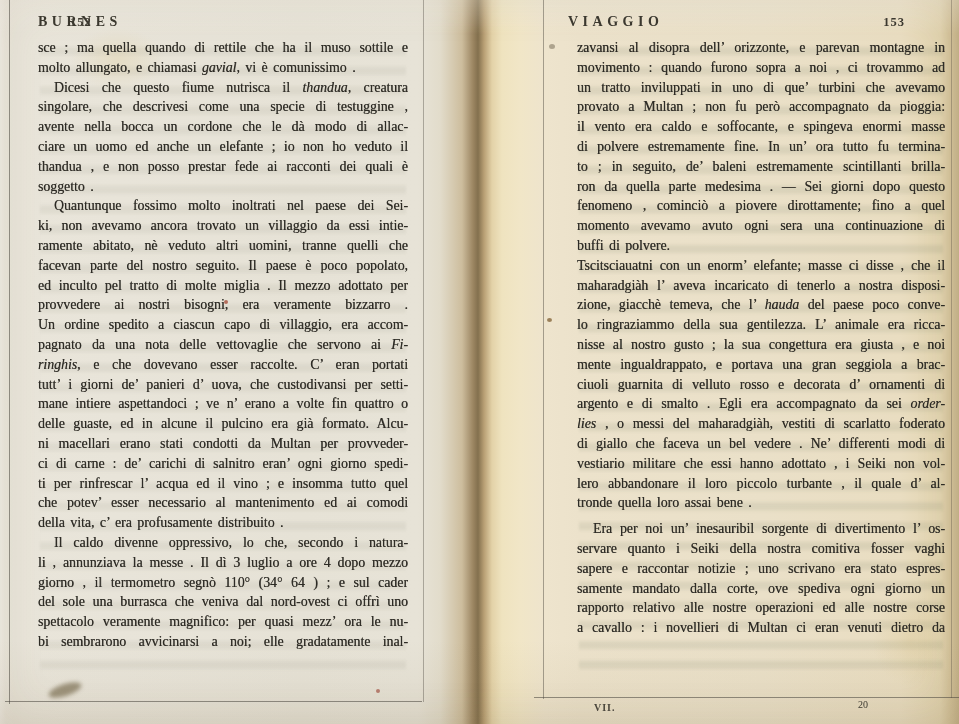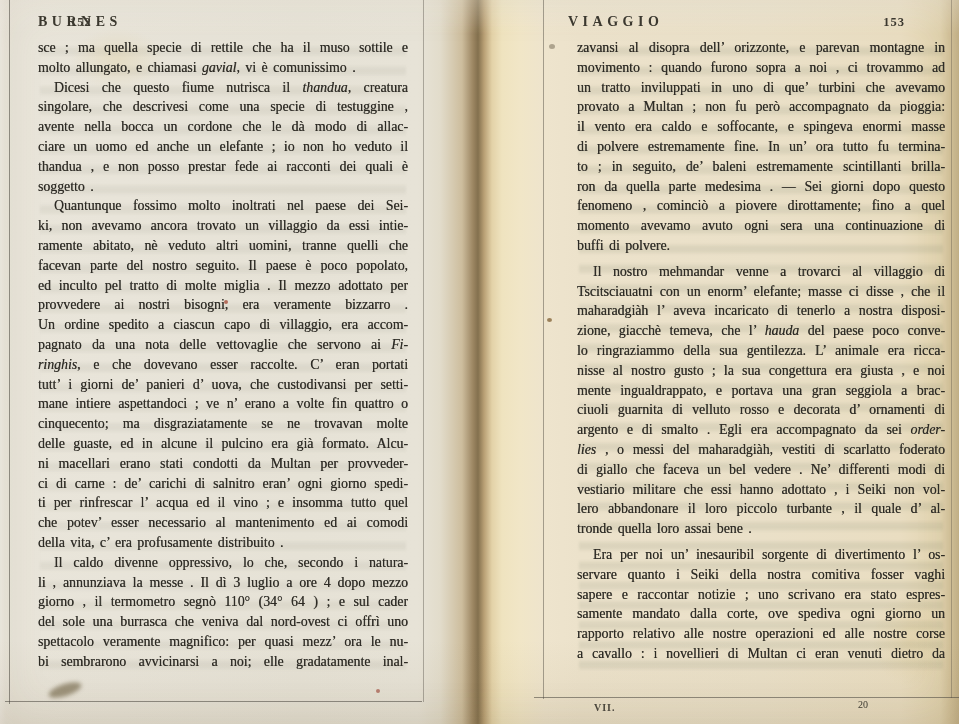--- a/index.html
+++ b/index.html
@@ -83,40 +83,39 @@
   <div class="spot" id="speck2"></div>
   <div class="spot" id="speck3"></div>
   <div class="spot" id="speck4"></div>
 
   <div class="page page-left">
     <div class="pg-header">
       <span class="pagenum pagenum-left">152</span>
       <span class="running">BURNES</span>
     </div>
     <div class="textblock">
-        <div class="line"><span>sce ; ma quella specie di rettile che ha il muso sottile e</span></div>
+        <div class="line"><span>sce ; ma quella quando di rettile che ha il muso sottile e</span></div>
         <div class="line end"><span>molto allungato, e chiamasi </span><i>gavial</i><span>, vi è comunissimo .</span></div>
         <div class="line ind"><span>Dicesi che questo fiume nutrisca il </span><i>thandua</i><span>, creatura</span></div>
         <div class="line"><span>singolare, che descrivesi come una specie di testuggine ,</span></div>
         <div class="line"><span>avente nella bocca un cordone che le dà modo di allac-</span></div>
         <div class="line"><span>ciare un uomo ed anche un elefante ; io non ho veduto il</span></div>
         <div class="line"><span>thandua , e non posso prestar fede ai racconti dei quali è</span></div>
         <div class="line end"><span>soggetto .</span></div>
         <div class="line ind"><span>Quantunque fossimo molto inoltrati nel paese dei Sei-</span></div>
         <div class="line"><span>ki, non avevamo ancora trovato un villaggio da essi intie-</span></div>
         <div class="line"><span>ramente abitato, nè veduto altri uomini, tranne quelli che</span></div>
         <div class="line"><span>facevan parte del nostro seguito. Il paese è poco popolato,</span></div>
         <div class="line"><span>ed inculto pel tratto di molte miglia . Il mezzo adottato per</span></div>
         <div class="line"><span>provvedere ai nostri bisogni, era veramente bizzarro .</span></div>
         <div class="line"><span>Un ordine spedito a ciascun capo di villaggio, era accom-</span></div>
         <div class="line"><span>pagnato da una nota delle vettovaglie che servono ai </span><i>Fi-</i></div>
         <div class="line"><i>ringhis</i><span>, e che dovevano esser raccolte. C’ eran portati</span></div>
         <div class="line"><span>tutt’ i giorni de’ panieri d’ uova, che custodivansi per setti-</span></div>
         <div class="line"><span>mane intiere aspettandoci ; ve n’ erano a volte fin quattro o</span></div>
-        <div class="line"><span>cinquecento; ma disgraziatamente se ne trovavan molte</span></div>
         <div class="line"><span>delle guaste, ed in alcune il pulcino era già formato. Alcu-</span></div>
         <div class="line"><span>ni macellari erano stati condotti da Multan per provveder-</span></div>
         <div class="line"><span>ci di carne : de’ carichi di salnitro eran’ ogni giorno spedi-</span></div>
         <div class="line"><span>ti per rinfrescar l’ acqua ed il vino ; e insomma tutto quel</span></div>
         <div class="line"><span>che potev’ esser necessario al mantenimento ed ai comodi</span></div>
         <div class="line end"><span>della vita, c’ era profusamente distribuito .</span></div>
         <div class="line ind"><span>Il caldo divenne oppressivo, lo che, secondo i natura-</span></div>
         <div class="line"><span>li , annunziava la messe . Il dì 3 luglio a ore 4 dopo mezzo</span></div>
         <div class="line"><span>giorno , il termometro segnò 110° (34° 64 ) ; e sul cader</span></div>
         <div class="line"><span>del sole una burrasca che veniva dal nord-ovest ci offrì uno</span></div>
@@ -135,21 +134,20 @@
         <div class="line"><span>movimento : quando furono sopra a noi , ci trovammo ad</span></div>
         <div class="line"><span>un tratto inviluppati in uno di que’ turbini che avevamo</span></div>
         <div class="line"><span>provato a Multan ; non fu però accompagnato da pioggia:</span></div>
         <div class="line"><span>il vento era caldo e soffocante, e spingeva enormi masse</span></div>
         <div class="line"><span>di polvere estremamente fine. In un’ ora tutto fu termina-</span></div>
         <div class="line"><span>to ; in seguito, de’ baleni estremamente scintillanti brilla-</span></div>
         <div class="line"><span>ron da quella parte medesima . — Sei giorni dopo questo</span></div>
         <div class="line"><span>fenomeno , cominciò a piovere dirottamente; fino a quel</span></div>
         <div class="line"><span>momento avevamo avuto ogni sera una continuazione di</span></div>
         <div class="line end"><span>buffi di polvere.</span></div>
-        <div class="line ind gap"><span>Il nostro mehmandar venne a trovarci al villaggio di</span></div>
         <div class="line"><span>Tscitsciauatni con un enorm’ elefante; masse ci disse , che il</span></div>
         <div class="line"><span>maharadgiàh l’ aveva incaricato di tenerlo a nostra disposi-</span></div>
         <div class="line"><span>zione, giacchè temeva, che l’ </span><i>hauda</i><span> del paese poco conve-</span></div>
         <div class="line"><span>lo ringraziammo della sua gentilezza. L’ animale era ricca-</span></div>
         <div class="line"><span>nisse al nostro gusto ; la sua congettura era giusta , e noi</span></div>
         <div class="line"><span>mente ingualdrappato, e portava una gran seggiola a brac-</span></div>
         <div class="line"><span>ciuoli guarnita di velluto rosso e decorata d’ ornamenti di</span></div>
         <div class="line"><span>argento e di smalto . Egli era accompagnato da sei </span><i>order-</i></div>
         <div class="line"><i>lies</i><span> , o messi del maharadgiàh, vestiti di scarlatto foderato</span></div>
         <div class="line"><span>di giallo che faceva un bel vedere . Ne’ differenti modi di</span></div>

